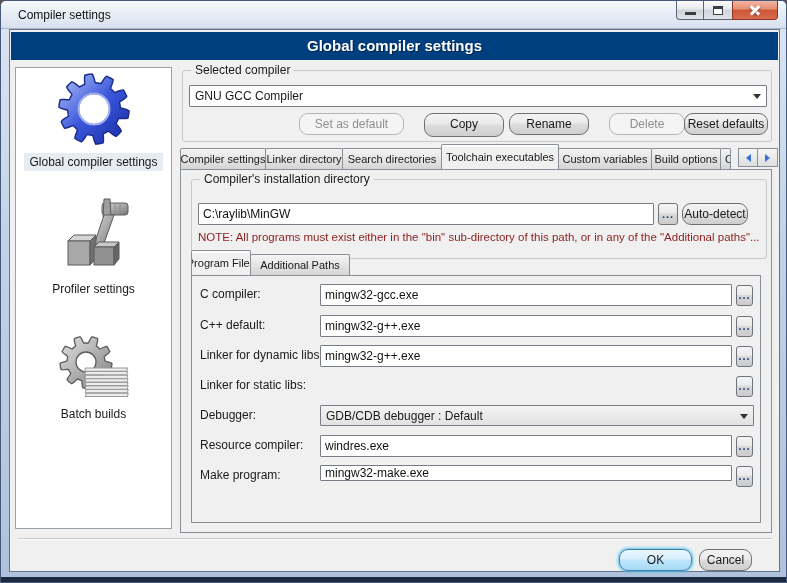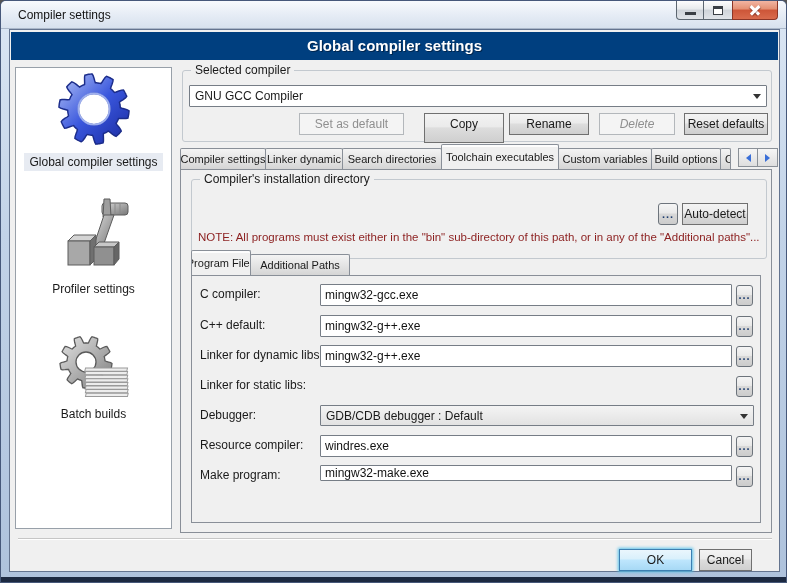--- a/index.html
+++ b/index.html
@@ -40,21 +40,21 @@
   .sidebar{position:absolute;left:5px;top:37px;width:157px;height:462px;background:#fff;
     border:1px solid #98a0a9;display:flex;flex-direction:column;align-items:center;}
   .sb-item{display:flex;flex-direction:column;align-items:center;width:100%;}
   .sb-label{font-size:12px;padding:2px 5px;margin-top:2px;}
   .sb-label.sel{background:#e7ebf2;}
   .icon-wrap{display:block;}
   
   .group{position:absolute;border:1px solid #c3c9cf;border-radius:3px;}
   .legend{position:absolute;top:-8px;left:8px;background:#f0f0f0;padding:0 4px;font-size:12px;white-space:nowrap;}
   
-  .btn{display:inline-block;border:1px solid #707070;border-radius:0;text-align:center;
+  .btn{display:inline-block;border:1px solid #707070;border-radius:9px;text-align:center;
     background:linear-gradient(#f3f3f3,#ebebeb 45%,#dddddd 50%,#cfcfcf);
     font-size:12px;line-height:20px;cursor:default;}
   .btn.disabled{color:#8f8f8f;border-color:#b3b7bb;background:#f4f4f4;}
   .btn.default-focus{border-color:#3c7fb1;
     background:linear-gradient(#eaf6fd,#d9f0fc 45%,#bee6fd 50%,#a7d9f5);
     box-shadow:0 0 3px 1px #57c1ea;}
   .browse-btn{position:absolute;border:1px solid #6d747c;border-radius:3px;
     background:linear-gradient(#f5f5f5,#e9e9e9 45%,#d8d8d8 50%,#cccccc);
     color:#1d3c6e;font-weight:bold;font-size:11px;line-height:17px;text-align:center;letter-spacing:1px;}
   
@@ -181,48 +181,49 @@
       </div>
     </div>
 
     <div class="group" style="left:172px;top:40px;width:590px;height:72px;">
       <span class="legend">Selected compiler</span>
       <div class="combo" style="left:6px;top:14px;width:578px;height:22px;">
         <span>GNU GCC Compiler</span>
         <span class="arrow"></span>
       </div>
       <div class="btn disabled" style="position:absolute;left:116px;top:42px;width:105px;height:22px;">Set as default</div>
-      <div class="btn" style="position:absolute;left:241px;top:42px;width:80px;height:30px;">Copy</div>
+      <div class="btn" style="position:absolute;left:241px;top:42px;width:80px;height:24px;">Copy</div>
       <div class="btn" style="position:absolute;left:326px;top:42px;width:80px;height:22px;">Rename</div>
-      <div class="btn disabled" style="position:absolute;left:416px;top:42px;width:76px;height:22px;font-style:italic;">Delete</div>
+      <div class="btn disabled" style="position:absolute;left:426px;top:42px;width:76px;height:22px;">Delete</div>
       <div class="btn" style="position:absolute;left:501px;top:42px;width:84px;height:22px;">Reset defaults</div>
     </div>
 
     <div class="tabs-row">
       <div class="tab" style="width:86px;">Compiler settings</div>
-      <div class="tab" style="width:78px;">Linker dynamic</div>
+      <div class="tab" style="width:78px;">Linker directory</div>
       <div class="tab" style="width:100px;">Search directories</div>
       <div class="tab active" style="width:118px;">Toolchain executables</div>
       <div class="tab" style="width:94px;">Custom variables</div>
       <div class="tab" style="width:70px;">Build options</div>
       <div class="tab" style="width:11px;justify-content:flex-start;padding-left:4px;">O</div>
     </div>
     <div class="tab-scroll">
       <div class="tsbtn">
           <span class="tri-left"></span>
         </div>
       <div class="tsbtn">
           <span class="tri-right"></span>
         </div>
     </div>
 
     <div class="tab-page">
 
       <div class="group" style="left:10px;top:9px;width:576px;height:80px;">
         <span class="legend">Compiler's installation directory</span>
+        <input class="txt" style="left: 6px; top: 23px; width: 456px; height: 22px;" value="C:\raylib\MinGW">
         <div class="browse-btn" style="left:466px;top:23px;width:20px;height:22px;line-height:20px;">...</div>
         <div class="btn" style="position:absolute;left:490px;top:23px;width:66px;height:22px;">Auto-detect</div>
         <div class="note">NOTE: All programs must exist either in the "bin" sub-directory of this path, or in any of the "Additional paths"...</div>
       </div>
 
       <div class="subtabs">
         <div class="tab active" style="width:60px;text-align:right;">Program Files</div>
         <div class="tab" style="width:100px;">Additional Paths</div>
       </div>
 

